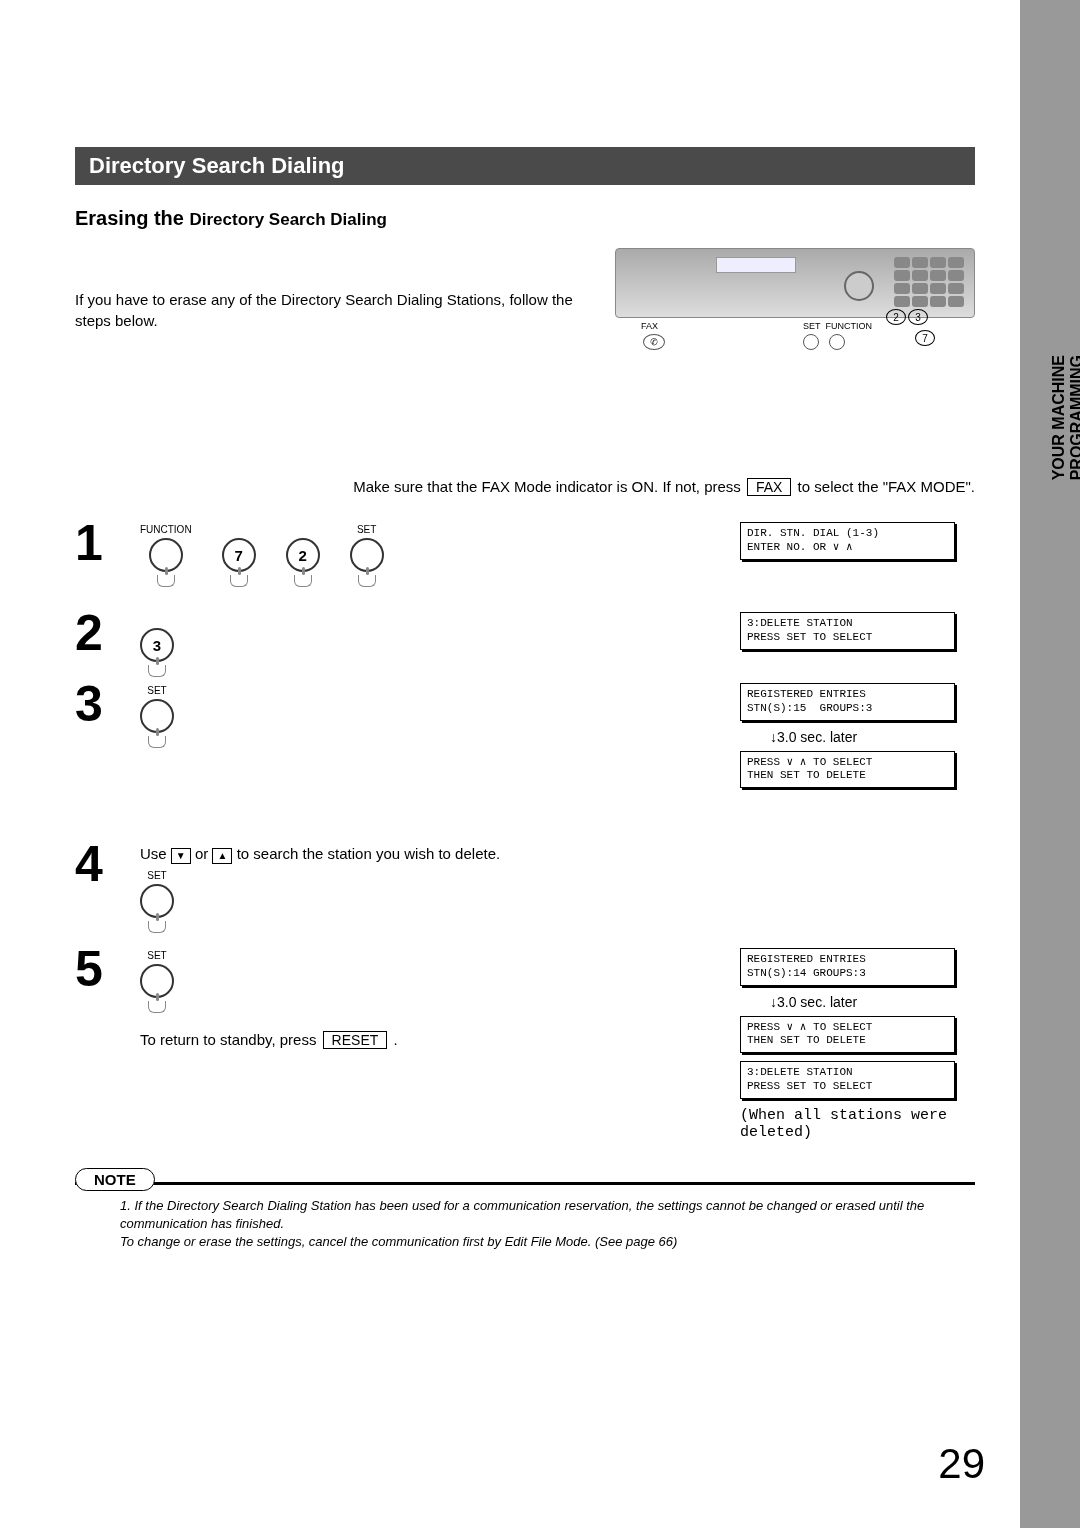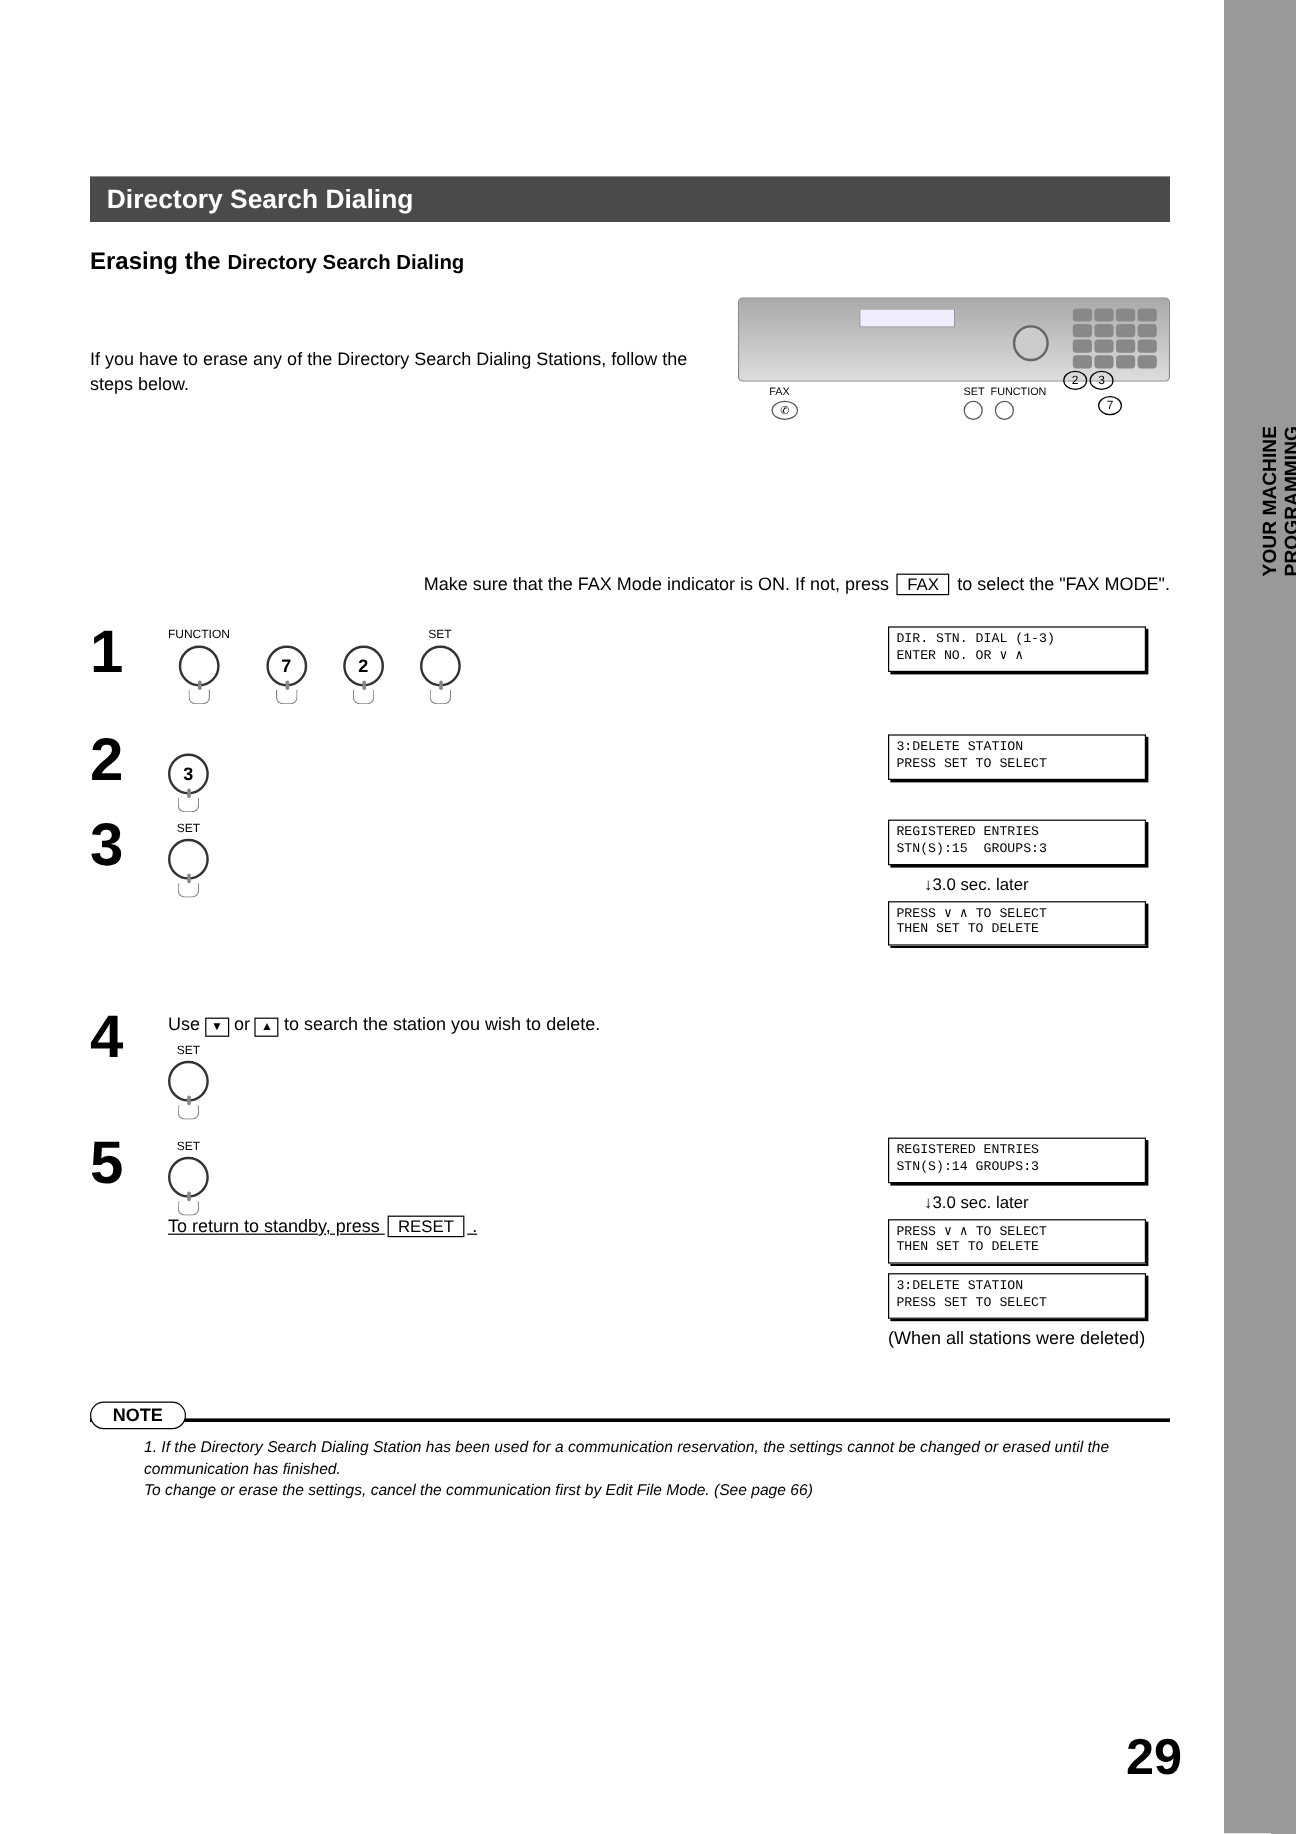--- a/index.html
+++ b/index.html
@@ -36,27 +36,27 @@
   .step-body { flex:1; padding-top:8px; font-size:15px; position:relative;}
   .step-right { width:235px; padding-top:6px;}
   .btn-row { display:flex; gap:30px; align-items:flex-start;}
   .btn { display:flex; flex-direction:column; align-items:center;}
   .btn-label { font-size:10px; margin-bottom:2px; height:12px;}
   .btn-circle { width:34px; height:34px; border:2px solid #333; border-radius:50%; display:flex; align-items:center; justify-content:center; font-weight:bold; font-size:15px;}
   .press-hand { width:18px; height:12px; border:1px solid #888; border-top:none; border-radius:0 0 6px 6px; margin-top:3px; position:relative;}
   .press-hand::before{ content:""; position:absolute; left:7px; top:-8px; width:3px; height:8px; background:#888; border-radius:2px;}
   .lcd { border:1.5px solid #000; box-shadow:2px 2px 0 #000; padding:4px 6px; font-family:"Courier New",monospace; font-size:11px; line-height:1.25; width:215px; margin-bottom:8px; white-space:pre;}
   .later { font-size:14px; margin:4px 0 6px 30px;}
-  .endnote-row { font-size:15px; text-decoration:underline;}
-  .when-deleted { font-size:15px; margin-top:2px;}
+  .endnote-row { font-size:15px; margin-top:18px;}
+  .when-deleted { font-size:15px; margin-top:2px;font-family:Liberation Mono, monospace;}
   .arrowkey { display:inline-flex; width:20px; height:16px; border:1px solid #000; align-items:center; justify-content:center; font-size:10px;}
   .note-bar { border-top:3px solid #000; margin-top:40px; padding-top:0; }
   .note-pill { display:inline-block; border:1.5px solid #000; border-radius:14px; padding:2px 18px; font-weight:bold; font-size:15px; margin-top:-16px; background:#fff; position:relative; top:-14px;}
   .note-body { font-size:13px; font-style:italic; margin-left:45px; margin-top:-8px; line-height:1.4;}
-  .page-num { position:absolute; right:95px; bottom:40px; font-size:42px; font-weight:bold;}
+  .page-num { position:absolute; right:95px; bottom:40px; font-size:42px; font-weight:normal;}
   .spacer-sm{height:6px;}
   .step1{min-height:90px;}
   .step2{min-height:70px;}
   .step3{min-height:160px;}
   .step4{min-height:105px;}
   .step5{min-height:200px;}
   .step-flex{display:flex; width:100%;}
 </style>
 </head>
 <body>

